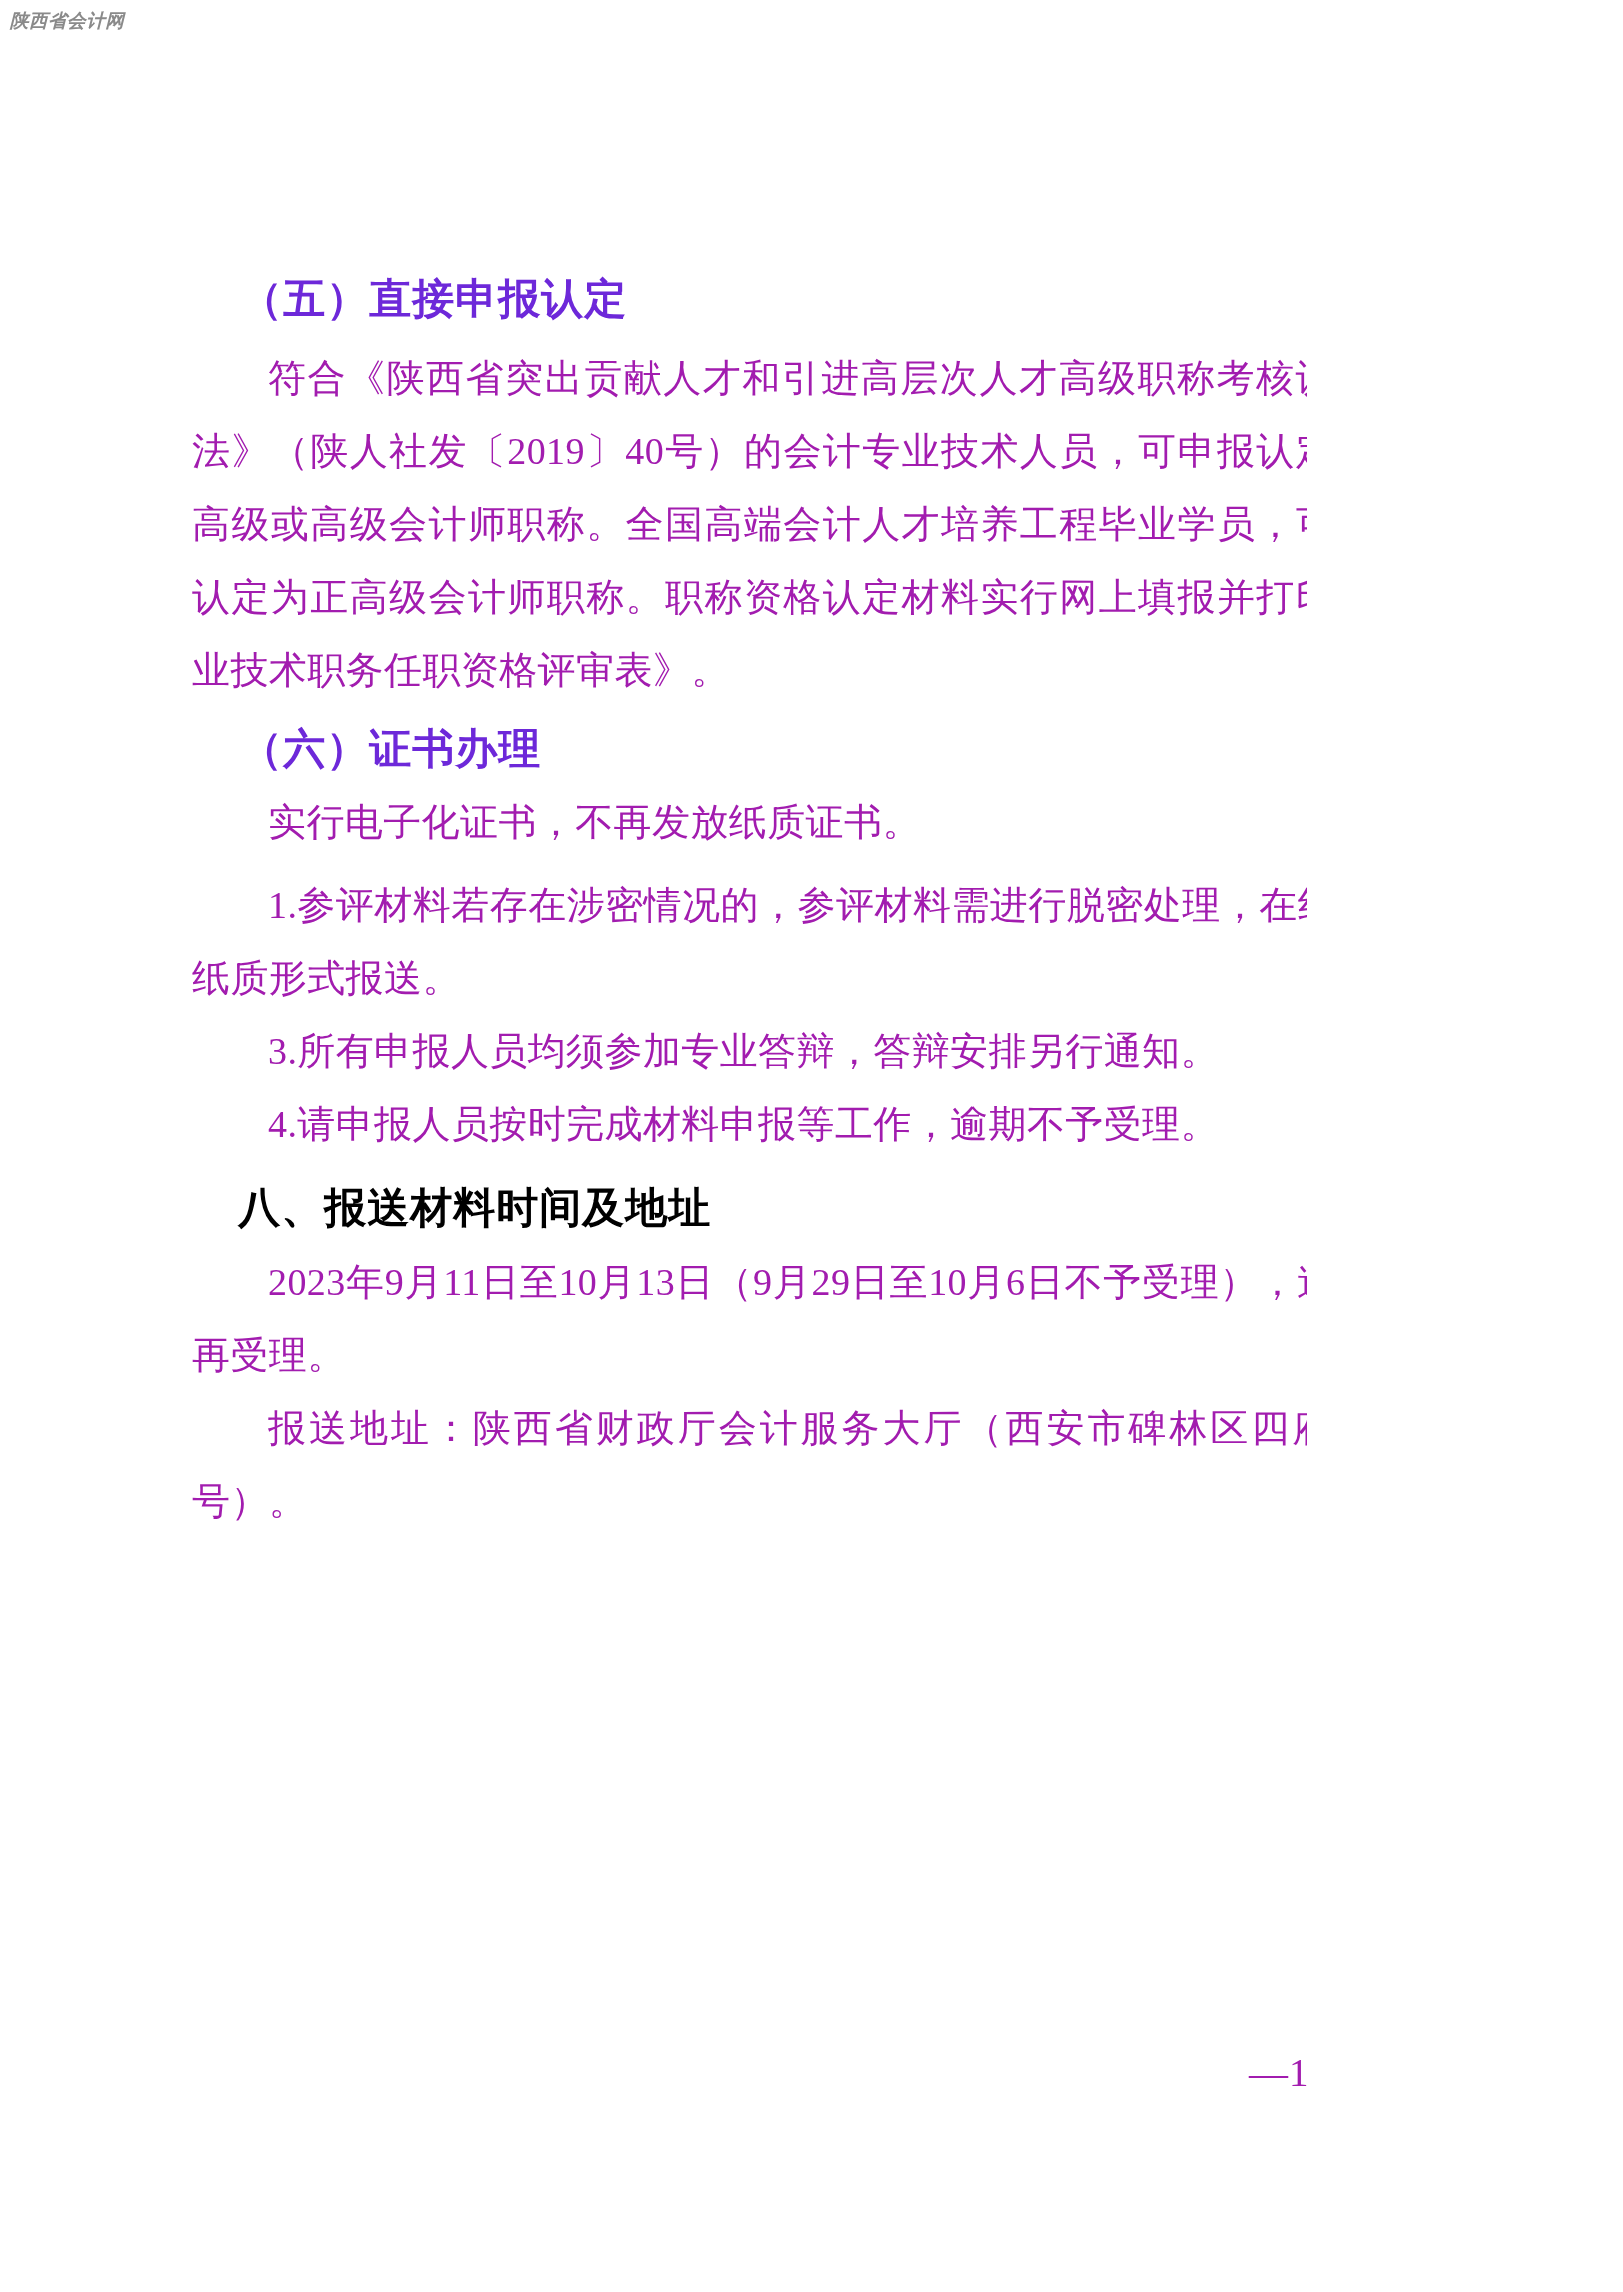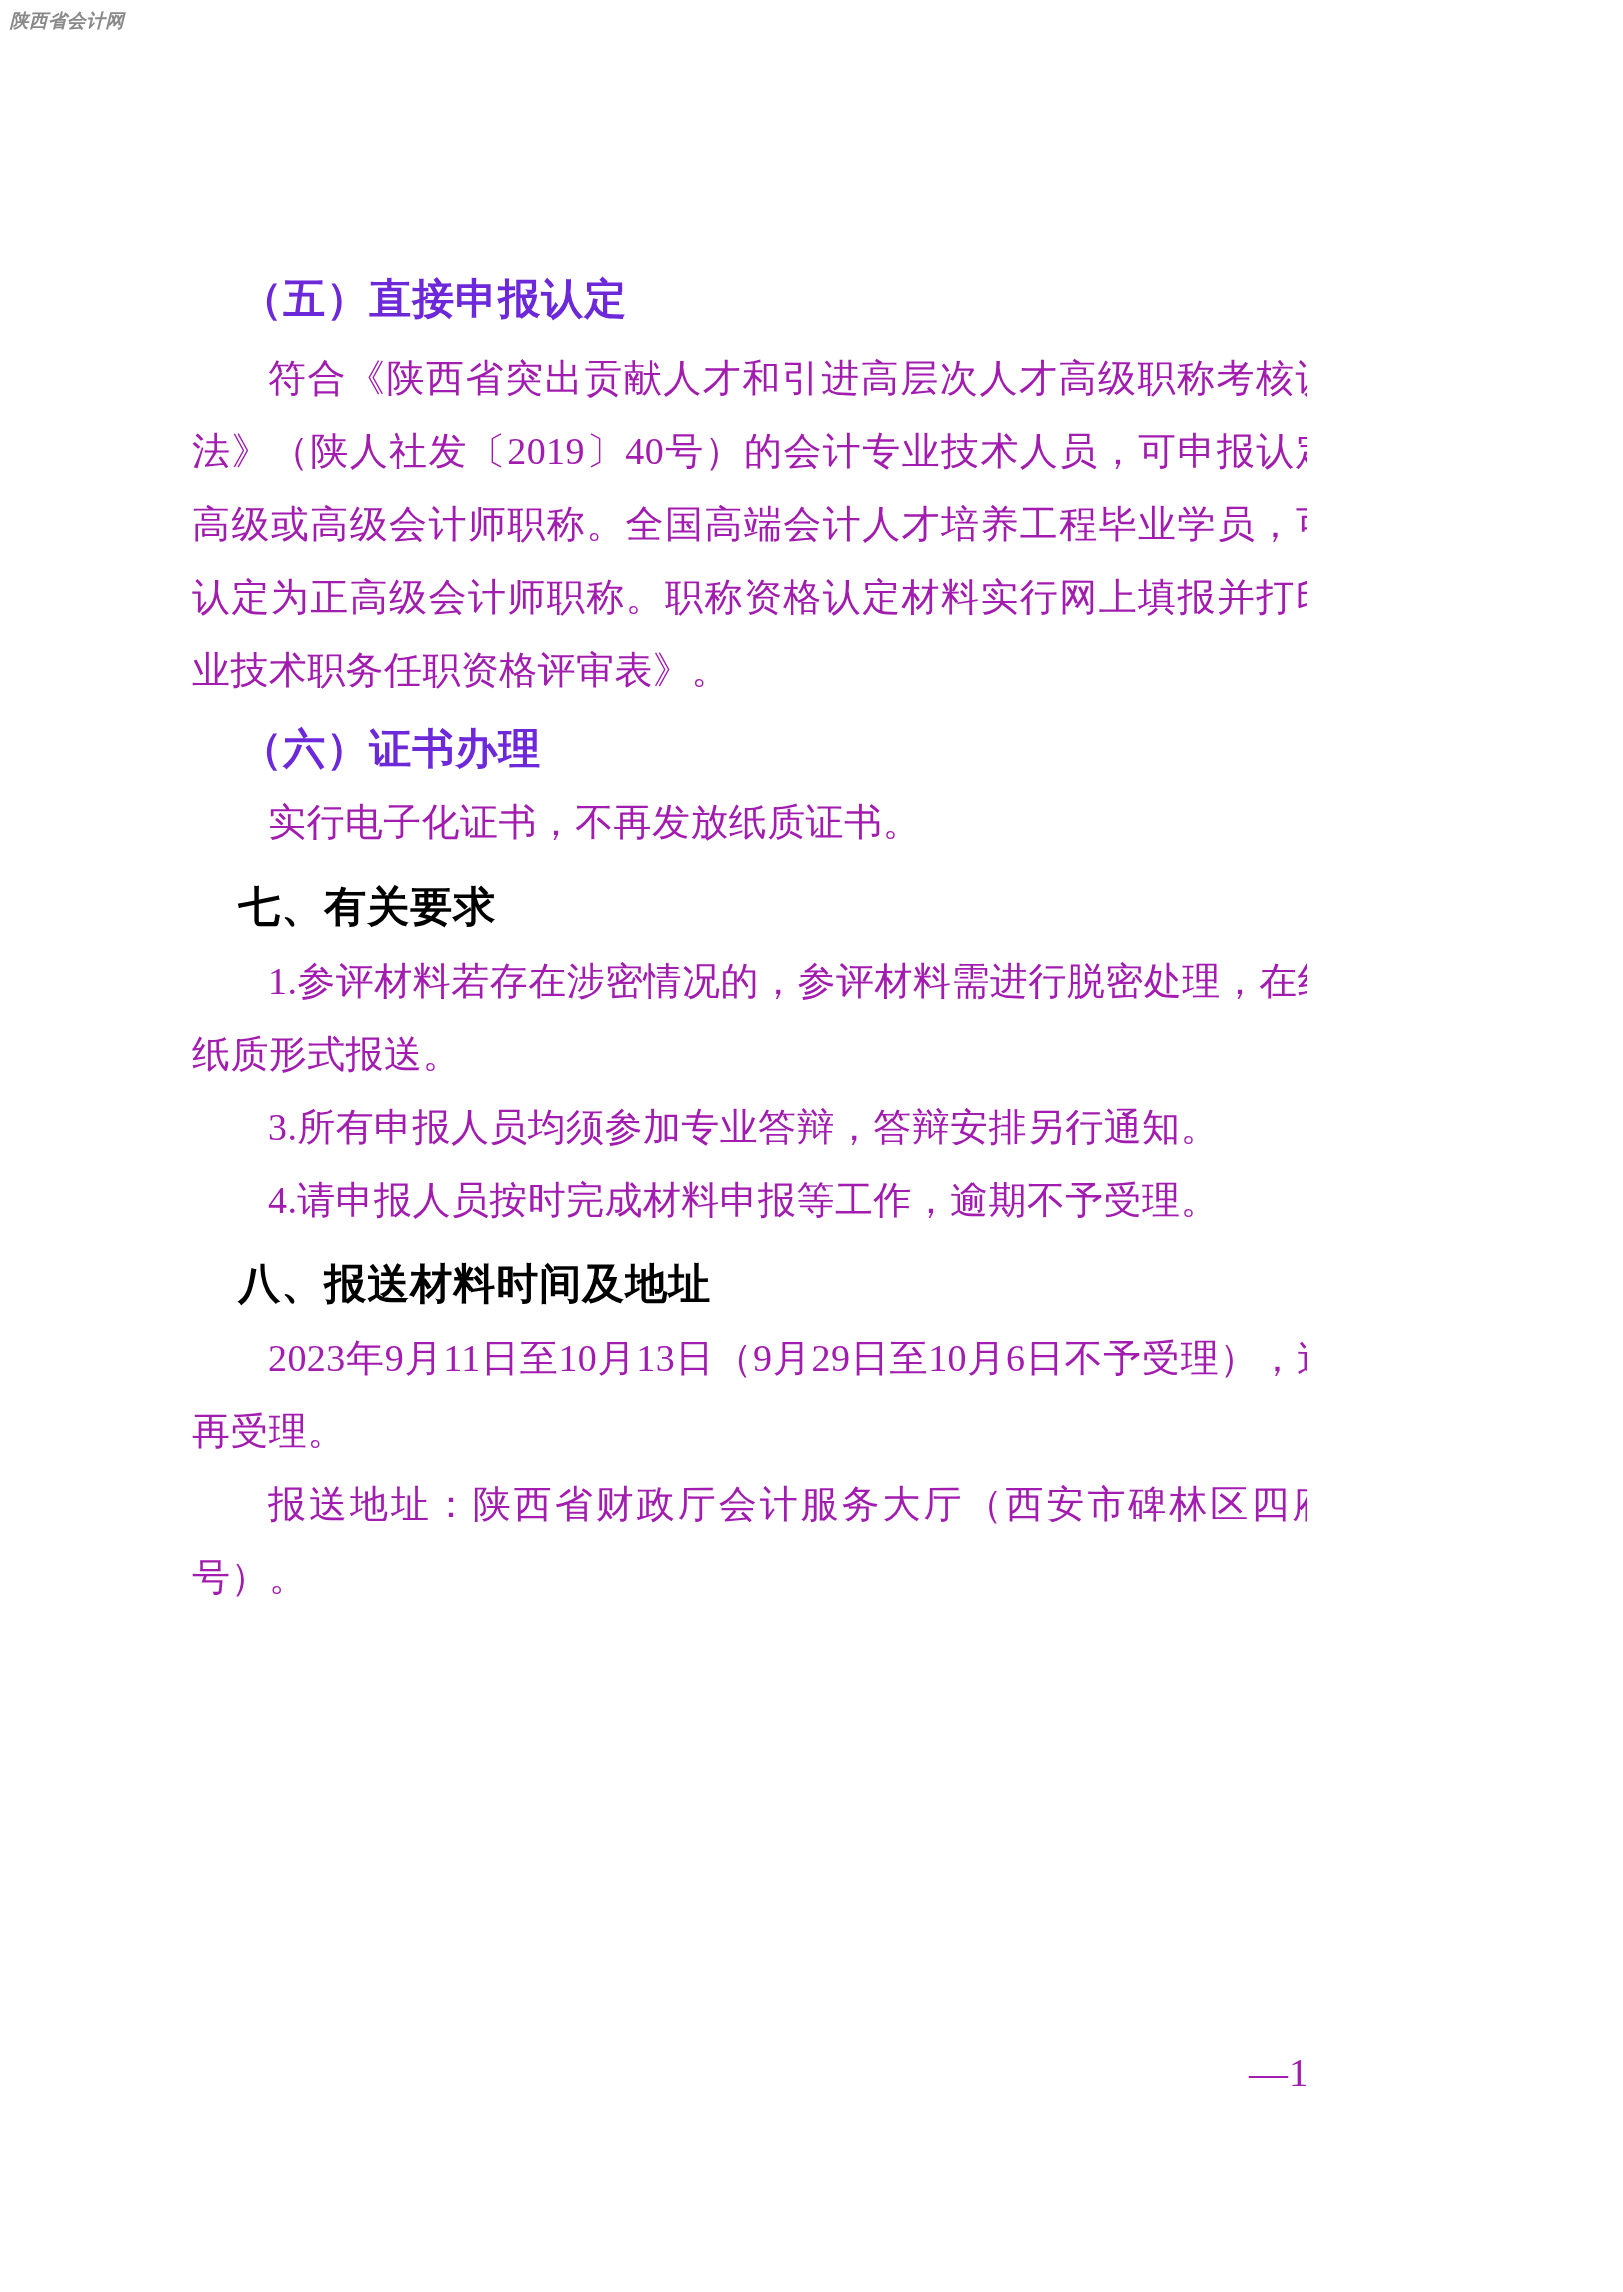--- a/index.html
+++ b/index.html
@@ -113,21 +113,20 @@
     <p class="p indent">符合《陕西省突出贡献人才和引进高层次人才高级职称考核认定办法》（陕人社发〔2019〕40号）的会计专业技术人员，可申报认定为正高级或高级会计师职称。全国高端会计人才培养工程毕业学员，可申报认定为正高级会计师职称。职称资格认定材料实行网上填报并打印《专业技术职务任职资格评审表》。</p>
 
     <div class="gap-sm"></div>
 
     <div class="subhead">（六）证书办理</div>
 
     <p class="p indent">实行电子化证书，不再发放纸质证书。</p>
 
     <div class="gap-md"></div>
 
-    <div class="sechead">七、有关要求</div>
 
     <p class="p indent">1.参评材料若存在涉密情况的，参评材料需进行脱密处理，在线下以纸质形式报送。</p>
 
 
     <p class="p indent">3.所有申报人员均须参加专业答辩，答辩安排另行通知。</p>
 
     <p class="p indent">4.请申报人员按时完成材料申报等工作，逾期不予受理。</p>
 
     <div class="gap-md"></div>
 

